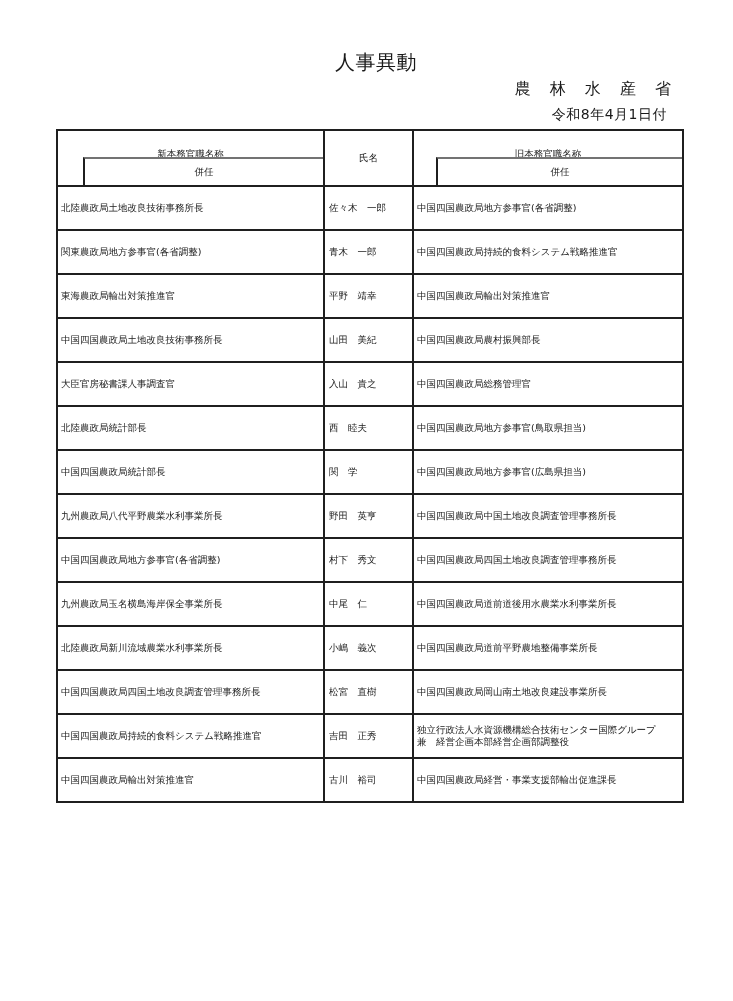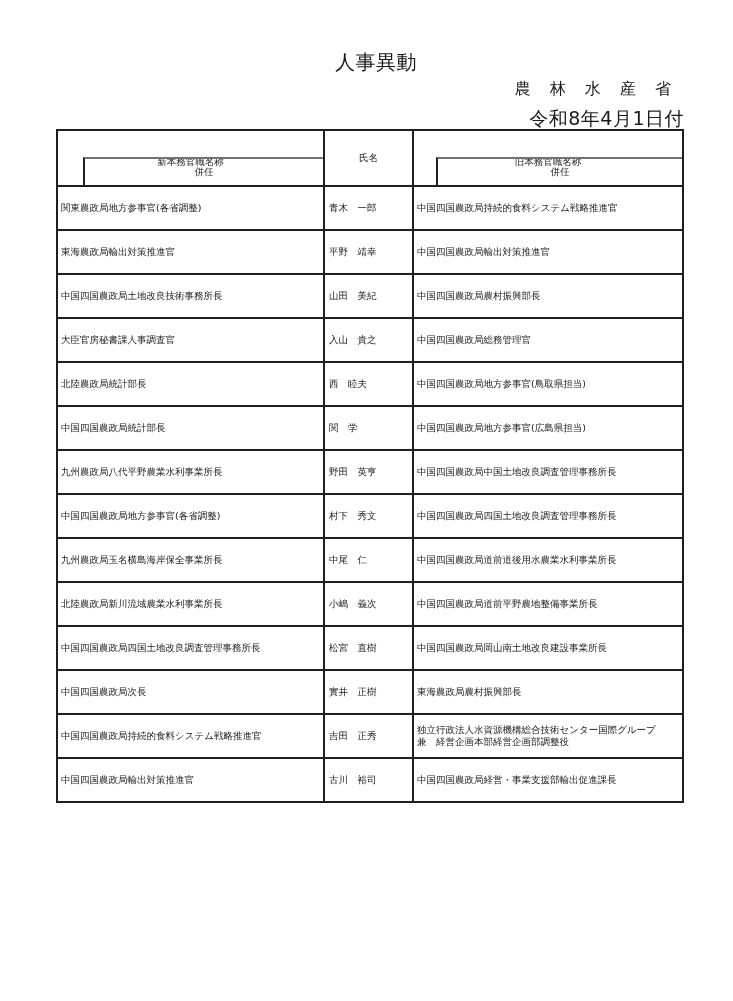--- a/index.html
+++ b/index.html
@@ -25,23 +25,23 @@
   }
   .ministry {
     position: absolute;
     right: 55px;
     top: 79px;
     font-size: 16px;
     letter-spacing: 7px;
   }
   .date {
     position: absolute;
-    right: 49px;
+    right: 66px;
     top: 106px;
-    font-size: 19px;
+    font-size: 14px;
     letter-spacing: 0.5px;
   }
   table.roster {
     position: absolute;
     left: 56px;
     top: 129px;
     width: 626px;
     border-collapse: collapse;
     table-layout: fixed;
   }
@@ -60,21 +60,21 @@
     height: 54px;
     position: relative;
     text-align: center;
   }
   .hsplit {
     position: absolute;
     left: 0; right: 0; top: 0; bottom: 0;
   }
   .htop {
     position: absolute;
-    left: 0; right: 0; top: 12px;
+    left: 0; right: 0; top: 4px;
     height: 39px;
     display: flex;
     align-items: center;
     justify-content: center;
     font-size: 9.5px;
   }
   .hbottom {
     position: absolute;
     right: 0; bottom: 0;
     height: 26px;
@@ -132,20 +132,29 @@
         <div class="hsplit">
           <div class="htop">旧本務官職名称</div>
           <div class="hbottom right-side">併任</div>
         </div>
       </th>
     </tr>
   </thead>
   <tbody id="rows">
       <tr class="datarow">
         <td>
+          <span class="cell-text">北陸農政局土地改良技術事務所長</span>
+        </td>
+        <td class="name">佐々木　一郎</td>
+        <td>
+          <span class="cell-text">中国四国農政局地方参事官(各省調整)</span>
+        </td>
+      </tr>
+      <tr class="datarow">
+        <td>
           <span class="cell-text">関東農政局地方参事官(各省調整)</span>
         </td>
         <td class="name">青木　一郎</td>
         <td>
           <span class="cell-text">中国四国農政局持続的食料システム戦略推進官</span>
         </td>
       </tr>
       <tr class="datarow">
         <td>
           <span class="cell-text">東海農政局輸出対策推進官</span>
@@ -227,29 +236,20 @@
           <span class="cell-text">中国四国農政局道前平野農地整備事業所長</span>
         </td>
       </tr>
       <tr class="datarow">
         <td>
           <span class="cell-text">中国四国農政局四国土地改良調査管理事務所長</span>
         </td>
         <td class="name">松宮　直樹</td>
         <td>
           <span class="cell-text">中国四国農政局岡山南土地改良建設事業所長</span>
-        </td>
-      </tr>
-      <tr class="datarow">
-        <td>
-          <span class="cell-text">中国四国農政局次長</span>
-        </td>
-        <td class="name">實井　正樹</td>
-        <td>
-          <span class="cell-text">東海農政局農村振興部長</span>
         </td>
       </tr>
       <tr class="datarow">
         <td>
           <span class="cell-text">中国四国農政局持続的食料システム戦略推進官</span>
         </td>
         <td class="name">吉田　正秀</td>
         <td>
           <span class="cell-text">独立行政法人水資源機構総合技術センター国際グループ
 兼　経営企画本部経営企画部調整役</span>

